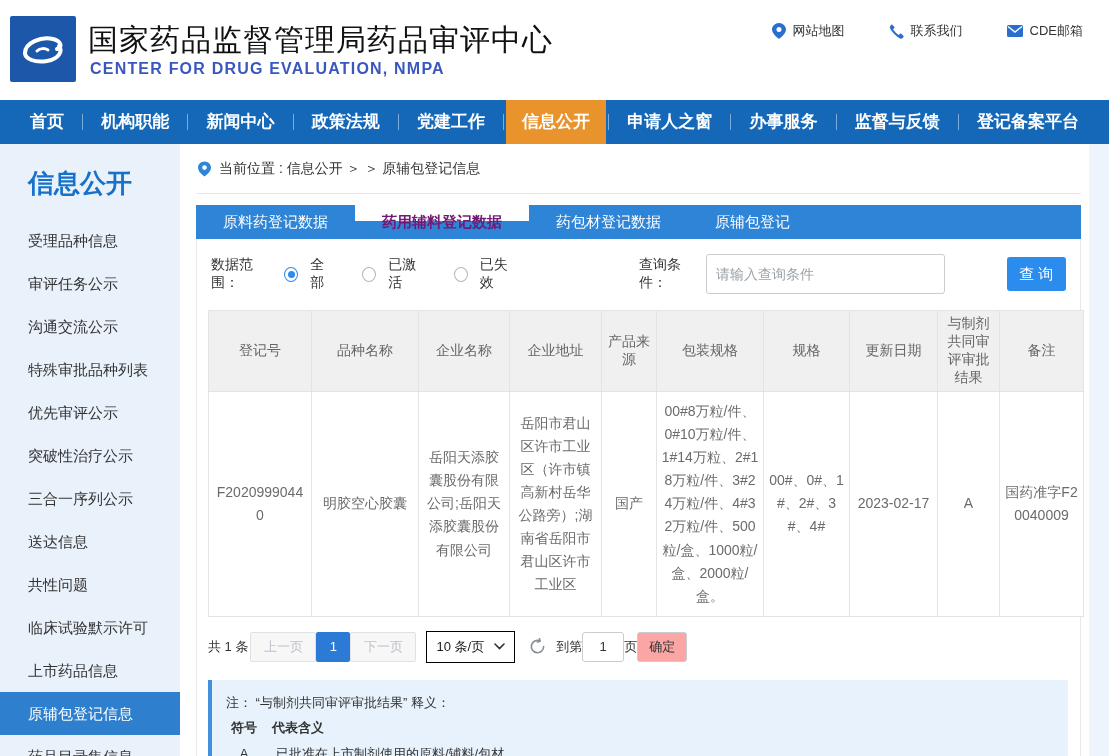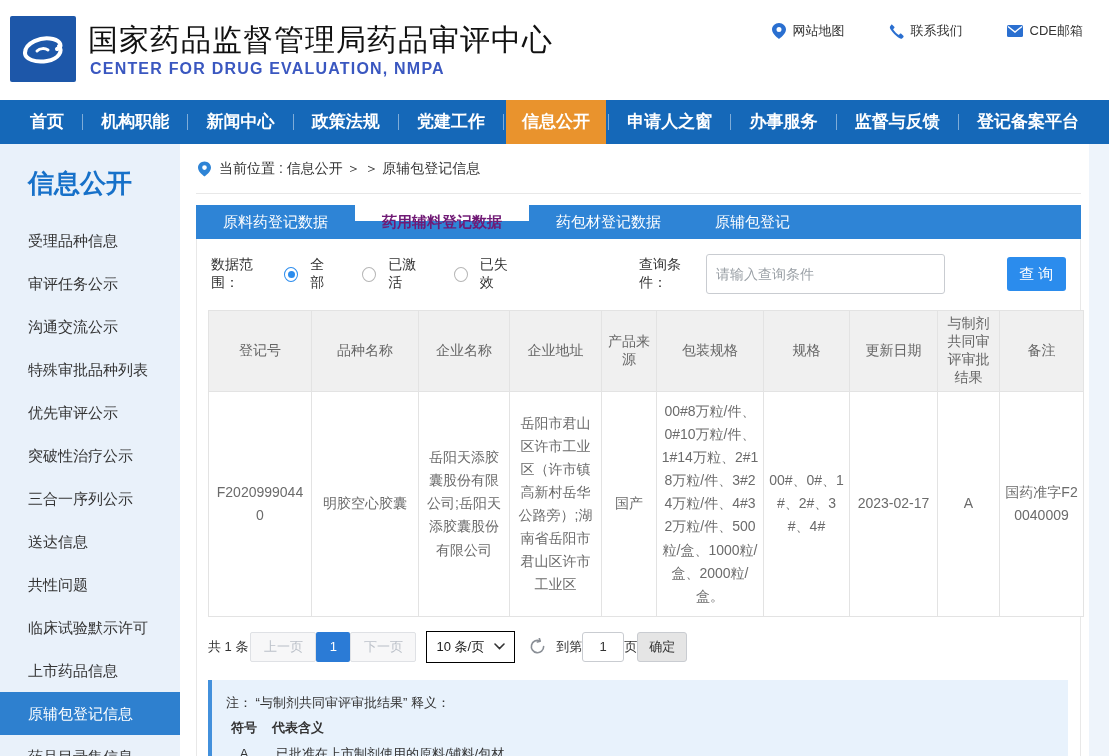--- a/index.html
+++ b/index.html
@@ -65,21 +65,21 @@
 
   
   .pager { display:flex; align-items:center; margin:14px 0 0 11px; font-size:13px; color:#333; }
   .pg-total { margin-right:2px; }
   .pg-btn { min-width:66px; height:30px; line-height:28px; text-align:center; border:1px solid #dfe1e5; background:#f7f7f8; color:#bdc2ca; border-radius:2px; cursor:default; font-size:13px; }
   .pg-num { min-width:34px; height:30px; line-height:30px; text-align:center; background:#2b7bd6; color:#fff; border-radius:2px; cursor:pointer; font-size:13px; }
   .pg-size { height:32px; border:1px solid #000000; border-radius:0; display:flex; align-items:center; gap:10px; padding:0 9px; margin-left:10px; cursor:pointer; color:#1b1b1b; }
   .pg-refresh { margin-left:14px; display:flex; align-items:center; cursor:pointer; }
   .pg-goto-label { margin-left:10px; }
   .pg-goto-input { width:42px; height:30px; border:1px solid #c9ccd1; border-radius:3px; text-align:center; font-size:13px; color:#333; outline:none; }
-  .pg-confirm { height:30px; padding:0 11px; border:1px solid #c9ccd1; border-radius:3px; background:#e5e5e5; font-size:13px; color:#333; cursor:pointer; }
+  .pg-confirm { height:30px; padding:0 11px; border:1px solid #c9ccd1; border-radius:3px; background:#fca5a5; font-size:13px; color:#333; cursor:pointer; }
 
   
   .note { margin:17px 12px 0 11px; background:#e8f2fc; border-left:4px solid #4290dc; padding:10px 16px 12px 14px; font-size:13px; color:#333; line-height:1.95; }
   .note-head { display:flex; font-weight:700; }
   .note-row { display:flex; }
   .note-sym { width:36px; text-align:center; flex:none; }
   .note-meaning { padding-left:14px; }
   .note-head .note-meaning { padding-left:10px; }
 </style>
 </head>

